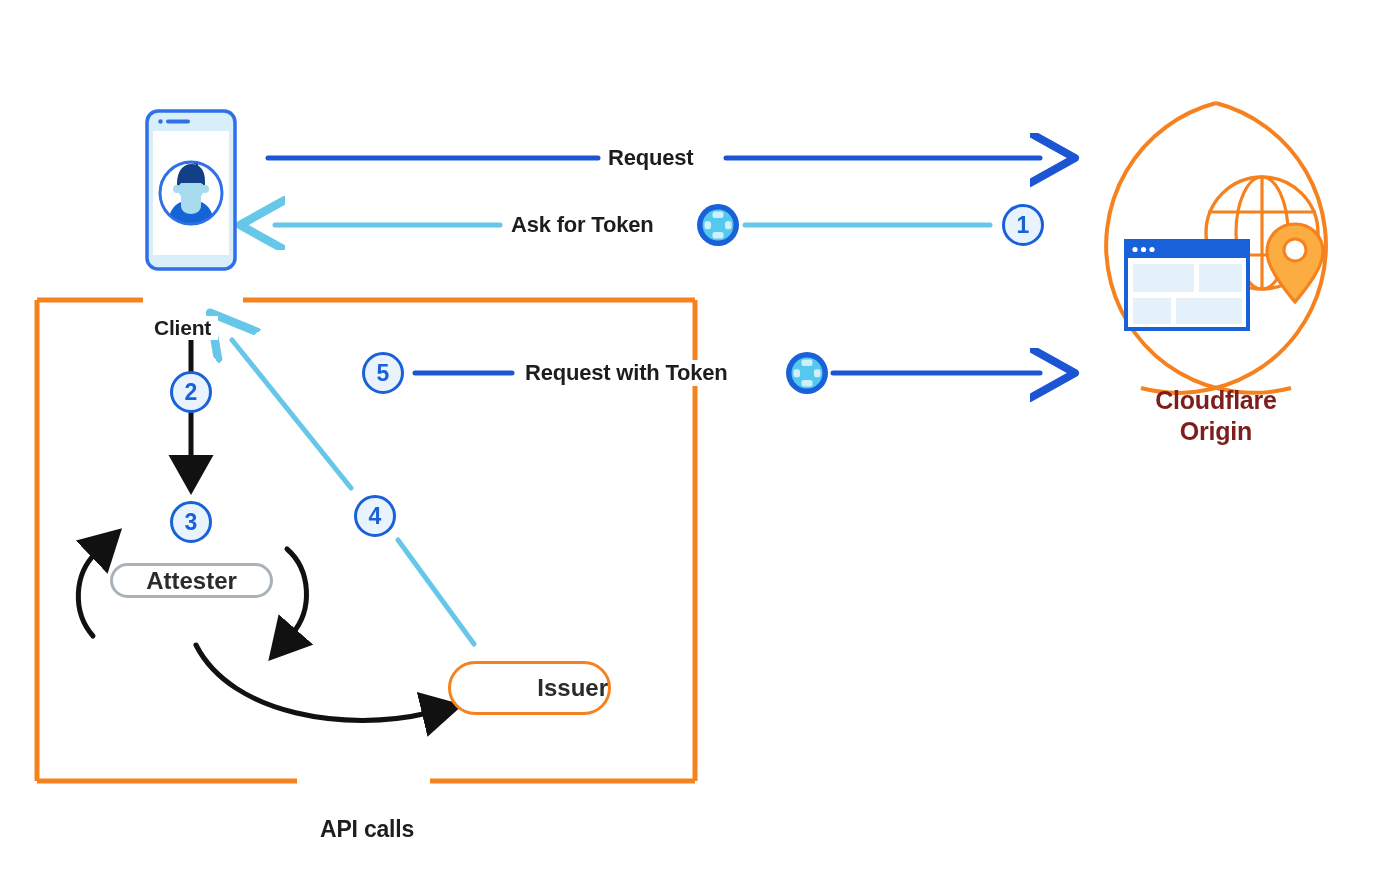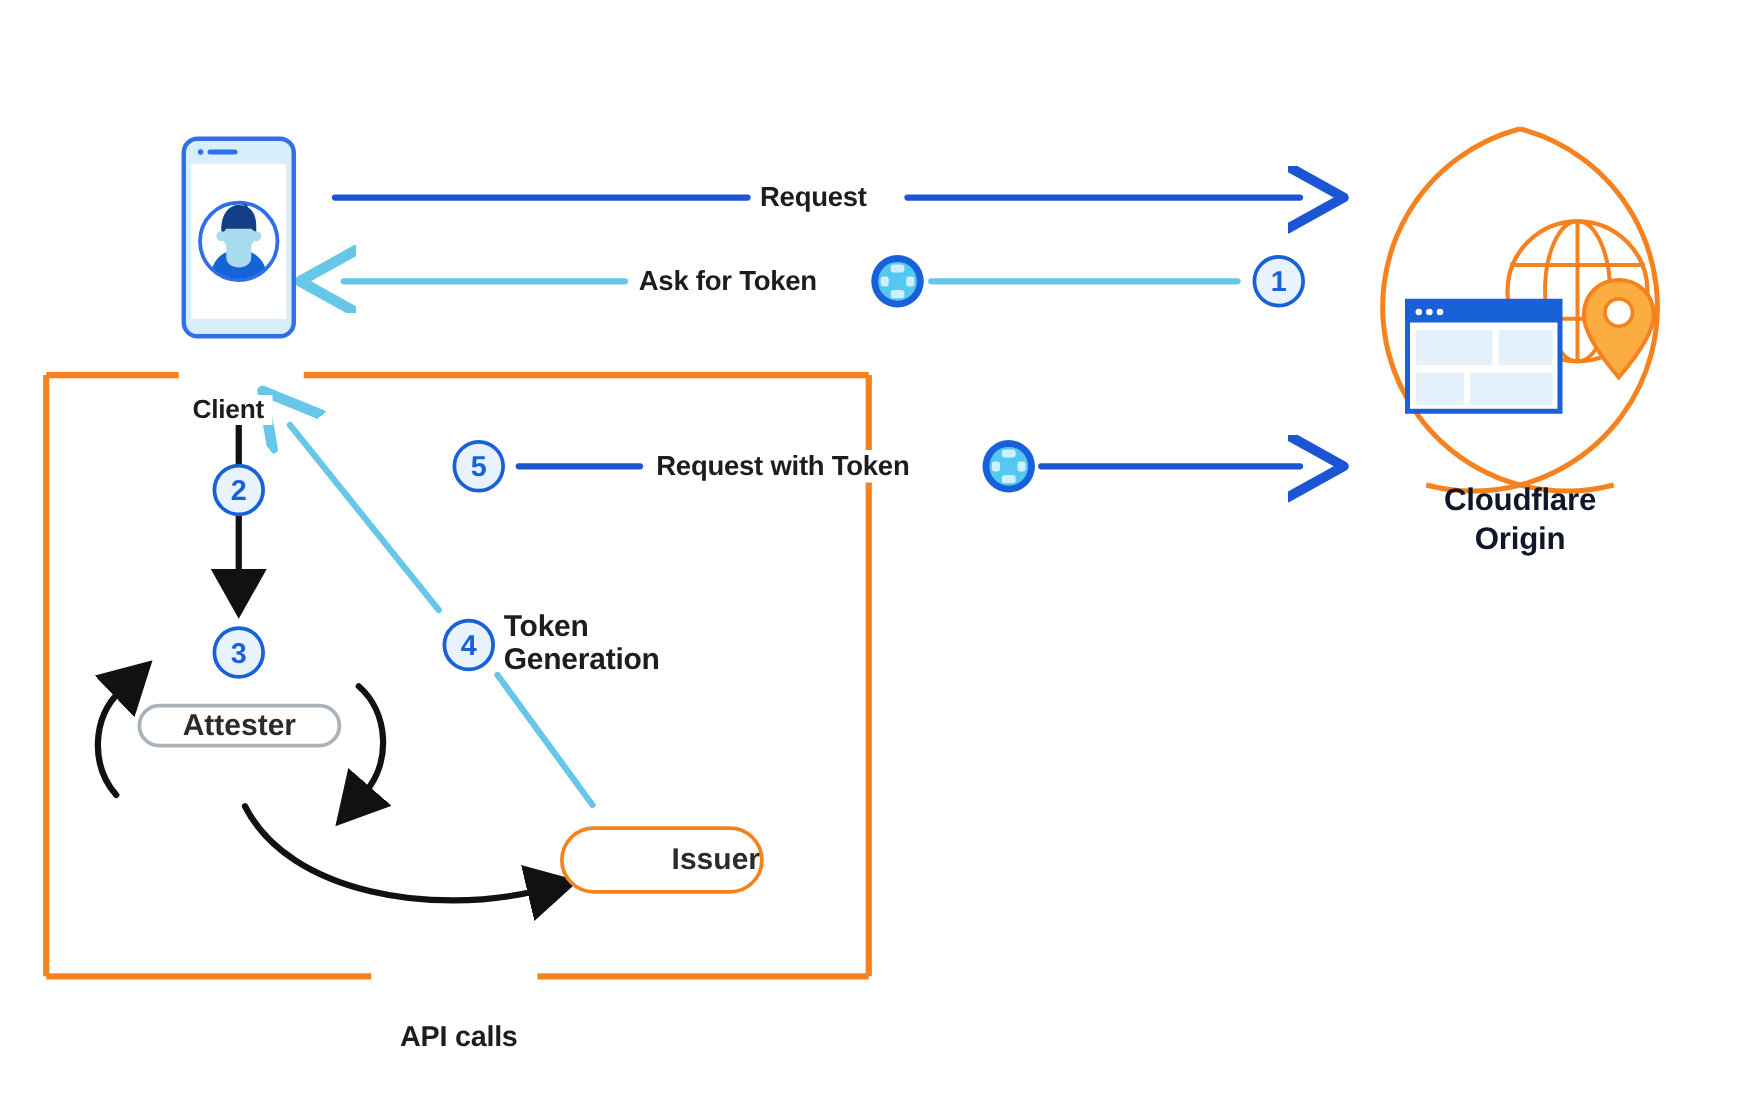--- a/index.html
+++ b/index.html
@@ -32,21 +32,21 @@
     white-space: nowrap;
     letter-spacing: -0.2px;
   }
   .lbl-flow { font-size: 22px; }
   .lbl-node { font-size: 21px; margin-top: 25px; }
   .lbl-box  { font-size: 23px; }
   .lbl-origin {
     font-size: 25px;
     text-align: center;
     line-height: 1.22;
-    color: #0f172a;
+    color: #7f1d1d;
     white-space: normal;
     width: 240px;
   }
   .lbl-tokengen {
     font-size: 24px;
     line-height: 1.1;
     white-space: normal;
     width: 200px;
   }
   .lbl-white-bg {
@@ -228,24 +228,20 @@
   <div class="lbl lbl-flow" style="left:608px; top:145px;">Request</div>
 
   <div class="lbl lbl-flow" style="left:511px; top:212px;">Ask for Token</div>
 
   <div class="lbl lbl-flow lbl-white-bg" style="left:518px; top:360px;">Request with Token</div>
 
   <div class="lbl lbl-node lbl-white-bg" style="left:147px; top:291px;">Client</div>
 
   <div class="lbl lbl-box lbl-white-bg" style="left:313px; top:769px;margin-top:47px;">API calls</div>
 
-  <div class="lbl lbl-tokengen" style="left:403px; top:489px;">
-    <div>Token</div>
-    <div>Generation</div>
-  </div>
 
   <div class="lbl lbl-origin" style="left:1096px; top:385px;">
     <div>Cloudflare</div>
     <div>Origin</div>
   </div>
 
   <div class="pill pill-attester" style="left:110px; top:563px; width:163px; height:35px;">
     <span>Attester</span>
   </div>
 

